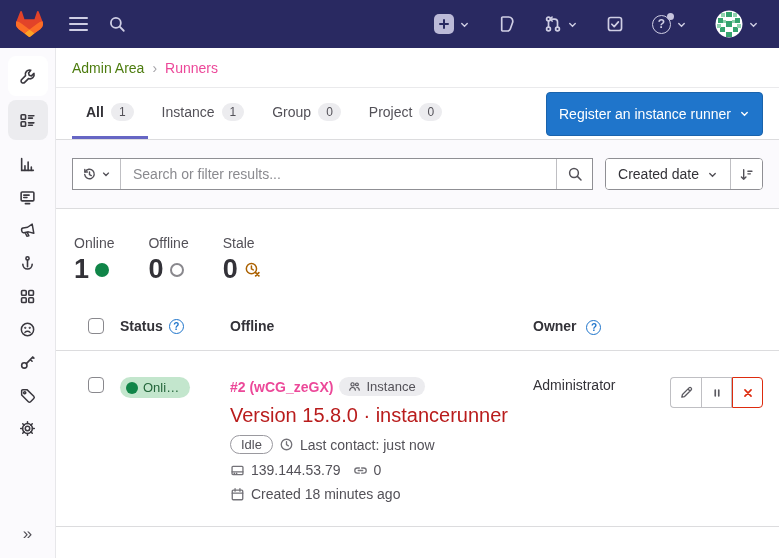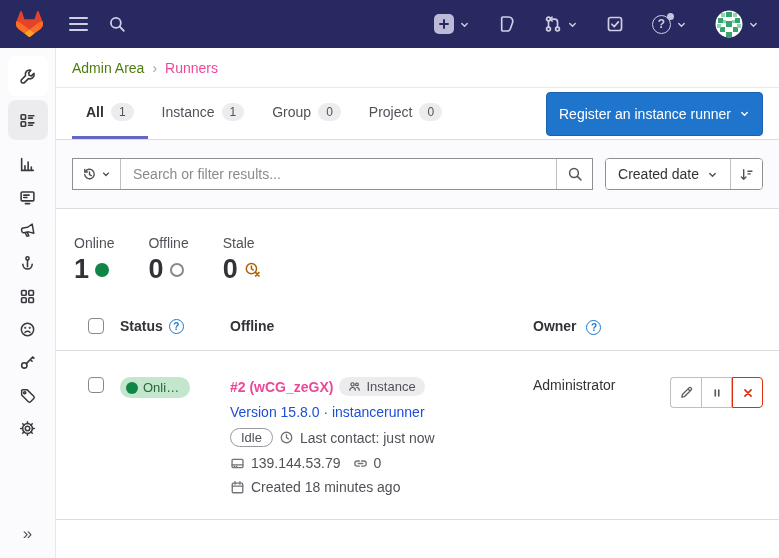--- a/index.html
+++ b/index.html
@@ -78,21 +78,21 @@
 
   .status-pill { display:inline-flex; align-items:center; gap:5px; background:#c3e6cd; border-radius:12px; padding:3px 10px 3px 6px; font-size:13px; color:#24663b; max-width:76px; }
   .status-pill .sdot { width:12px; height:12px; border-radius:50%; background:#108548; flex:0 0 12px; }
   .status-pill .txt { overflow:hidden; text-overflow:ellipsis; white-space:nowrap; max-width:37px; }
 
   .runner-lines { display:flex; flex-direction:column; gap:8px; }
   .rline { display:flex; align-items:center; gap:6px; font-size:14px; color:#535158; }
   .rline svg { flex:0 0 auto; }
   .runner-link { color:#ec4899; font-weight:600; text-decoration:none; cursor:pointer; }
   .type-badge { display:inline-flex; align-items:center; gap:5px; background:#ececef; color:#535158; border-radius:12px; padding:2px 9px; font-size:13px; }
-  .version-line { color:#1d4ed8; font-size:14px; }
+  .version-line { color:#b91c1c; font-size:20px; }
   .idle-badge { display:inline-flex; align-items:center; border:1px solid #9a999f; border-radius:12px; padding:1px 10px; font-size:13px; color:#535158; background:#fff; }
   .owner-text { font-size:14px; color:#333238; text-decoration:none; cursor:pointer; }
 
   .action-group { display:flex; border-radius:4px; }
   .act-btn { width:31px; height:31px; background:#fff; border:1px solid #bfbfc3; display:flex; align-items:center; justify-content:center; cursor:pointer; color:#5b5a61; }
   .act-btn.edit { border-radius:4px 0 0 4px; border-right:none; }
   .act-btn.pause { border-radius:0; }
   .act-btn.delete { border-radius:0 4px 4px 0; border:1px solid #dd2b0e; color:#dd2b0e; }
 
   svg { display:block; }

